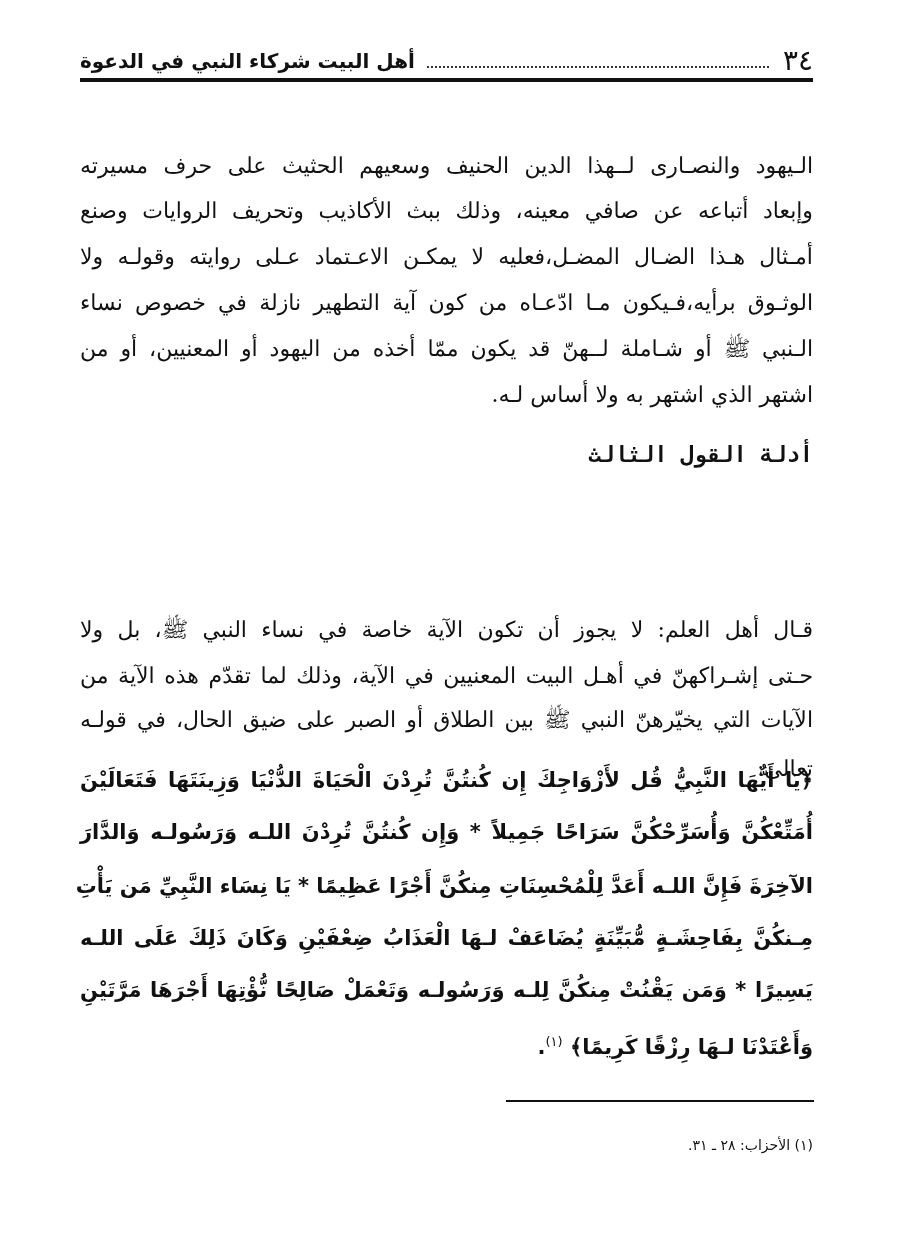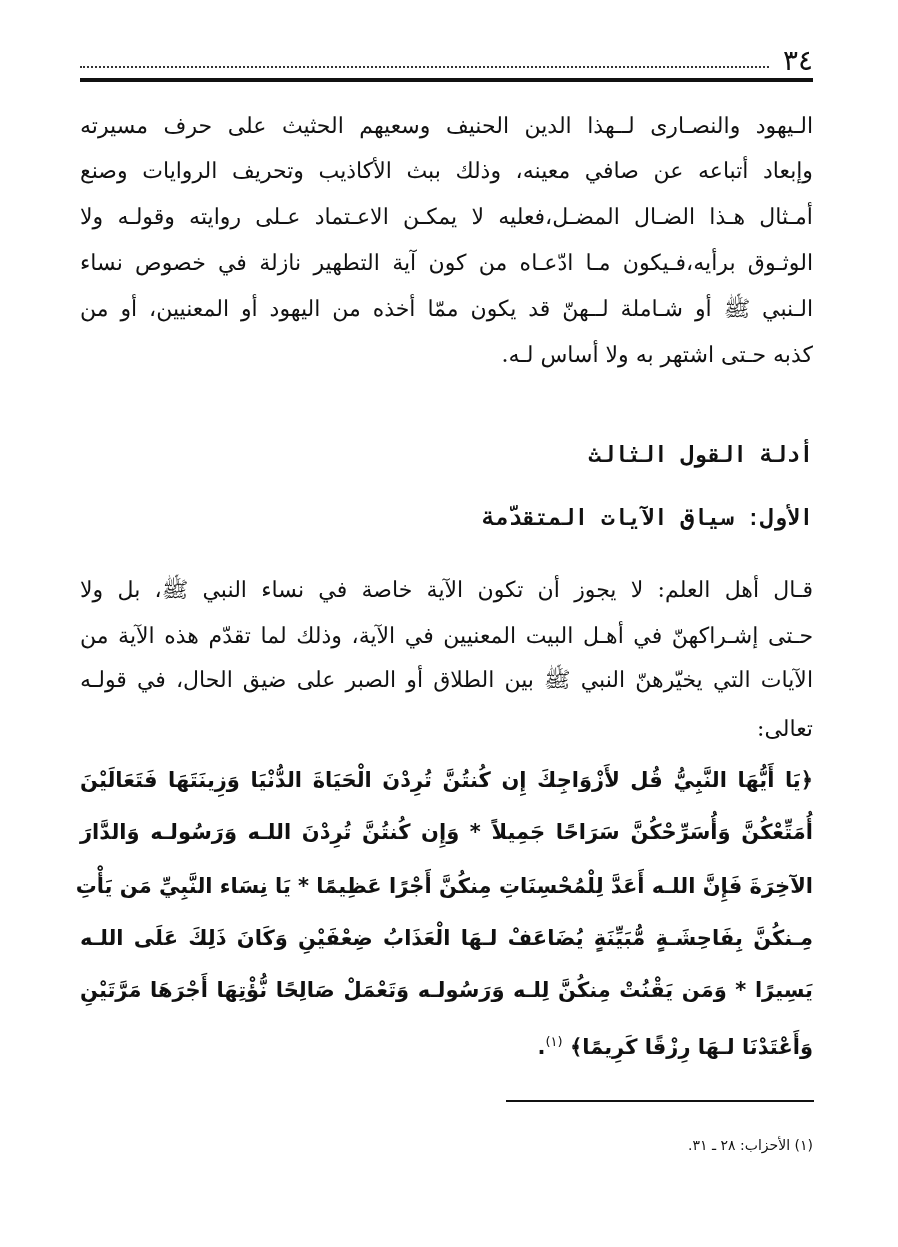--- a/index.html
+++ b/index.html
@@ -68,20 +68,21 @@
       left: 80px;
       width: 733px;
       direction: rtl;
       text-align: justify;
       text-align-last: justify;
       white-space: nowrap;
       font-family: "DejaVu Serif", "Liberation Serif", serif;
       font-size: 22px;
       line-height: 40px;
       height: 40px;
+      margin-top: 40px;
     }
     .body-line.last {
       text-align-last: right;
     }
     .heading {
       position: absolute;
       right: 85px;
       direction: rtl;
       text-align: right;
       font-family: Liberation Mono, monospace;
@@ -132,34 +133,34 @@
     }
   </style>
 </head>
 <body>
 
 <div class="page">
 
   <div class="running-header">
     <span class="page-number">٣٤</span>
     <span class="header-dots"></span>
+    <span class="book-title">أهل البيت شركاء النبي في الدعوة</span>
   </div>
   <div class="header-rule"></div>
 
   <div>
     <div class="body-line" style="top:106px">الـيهود والنصـارى لــهذا الدين الحنيف وسعيهم الحثيث على حرف مسيرته</div>
     <div class="body-line" style="top:151px">وإبعاد أتباعه عن صافي معينه، وذلك ببث الأكاذيب وتحريف الروايات وصنع</div>
     <div class="body-line" style="top:197px">أمـثال هـذا الضـال المضـل،فعليه لا يمكـن الاعـتماد عـلى روايته وقولـه ولا</div>
     <div class="body-line" style="top:243px">الوثـوق برأيه،فـيكون مـا ادّعـاه من كون آية التطهير نازلة في خصوص نساء</div>
     <div class="body-line" style="top:289px">الـنبي ﷺ أو شـاملة لــهنّ قد يكون ممّا أخذه من اليهود أو المعنيين، أو من</div>
-    <div class="body-line last" style="top:335px">كذبه حـتى اشتهر به ولا أساس لـه.</div>
+    <div class="body-line last" style="top:335px">اشتهر الذي اشتهر به ولا أساس لـه.</div>
   </div>
 
   <div class="heading" style="top:437px">أدلة القول الثالث</div>
-  <div class="heading" style="top:500px">الأول: سياق الآيات المتقدّمة</div>
 
   <div>
     <div class="body-line" style="top:570px">قـال أهل العلم: لا يجوز أن تكون الآية خاصة في نساء النبي ﷺ، بل ولا</div>
     <div class="body-line" style="top:616px">حـتى إشـراكهنّ في أهـل البيت المعنيين في الآية، وذلك لما تقدّم هذه الآية من</div>
     <div class="body-line" style="top:660px">الآيات التي يخيّرهنّ النبي ﷺ بين الطلاق أو الصبر على ضيق الحال، في قولـه</div>
     <div class="body-line last" style="top:709px">تعالى:</div>
   </div>
 
   <div>
     <div class="verse-line" style="top:760px">﴿يَا أَيُّهَا النَّبِيُّ قُل لأَزْوَاجِكَ إِن كُنتُنَّ تُرِدْنَ الْحَيَاةَ الدُّنْيَا وَزِينَتَهَا فَتَعَالَيْنَ</div>

